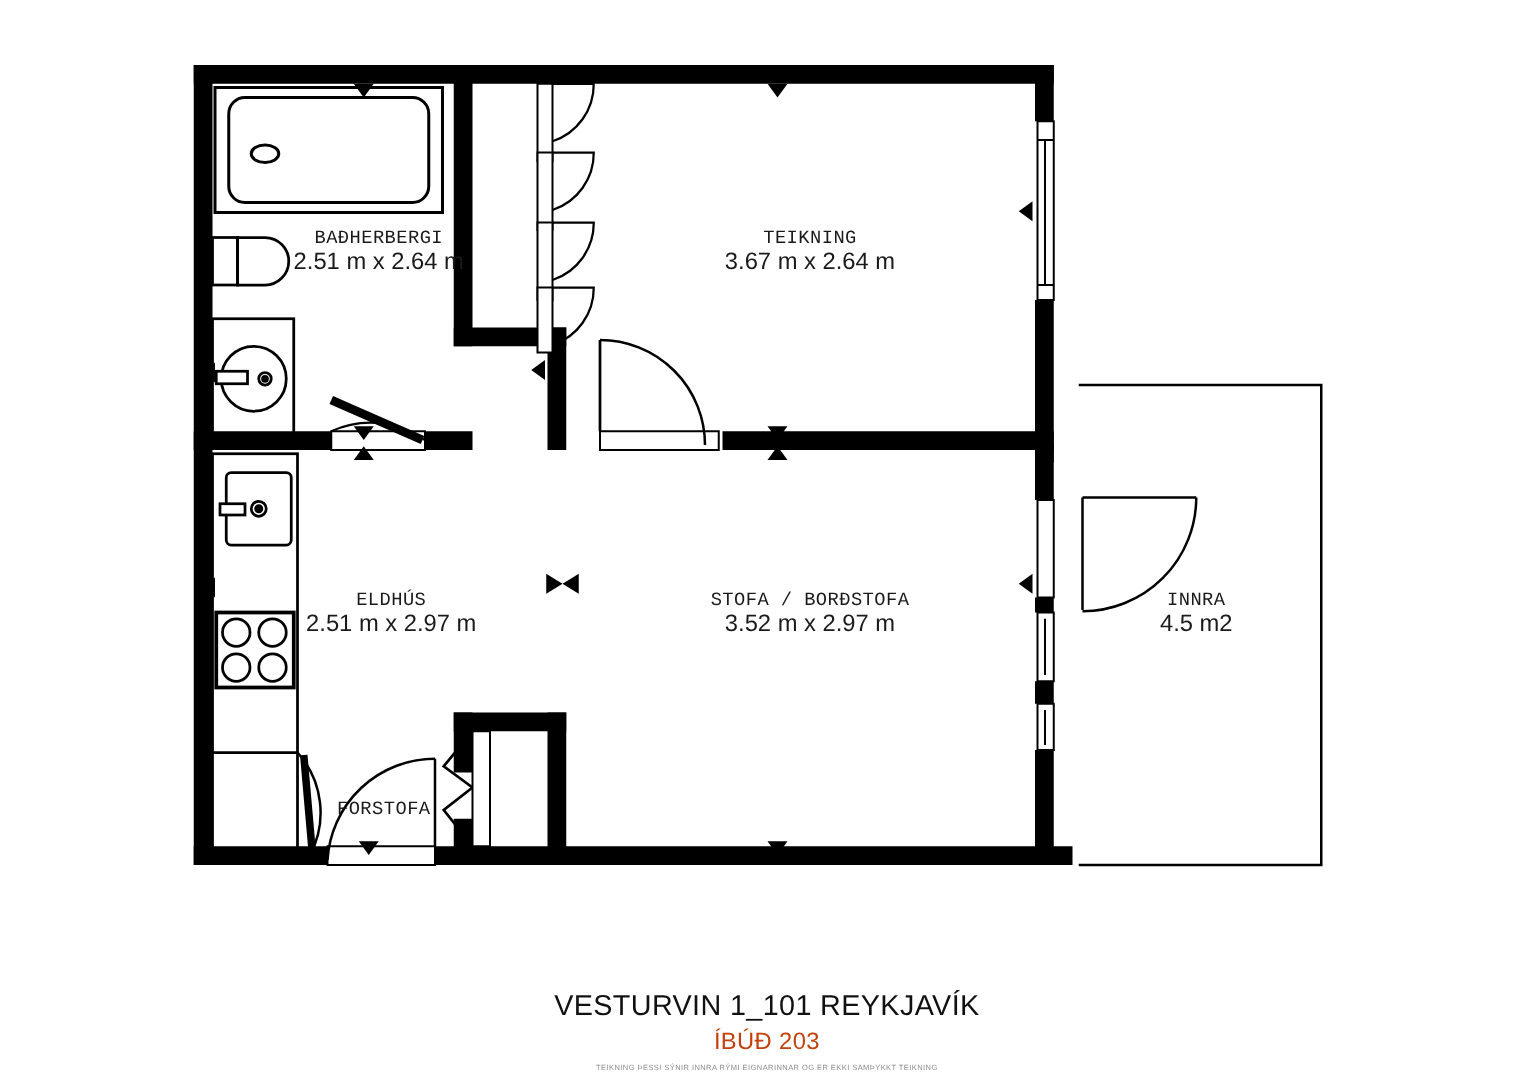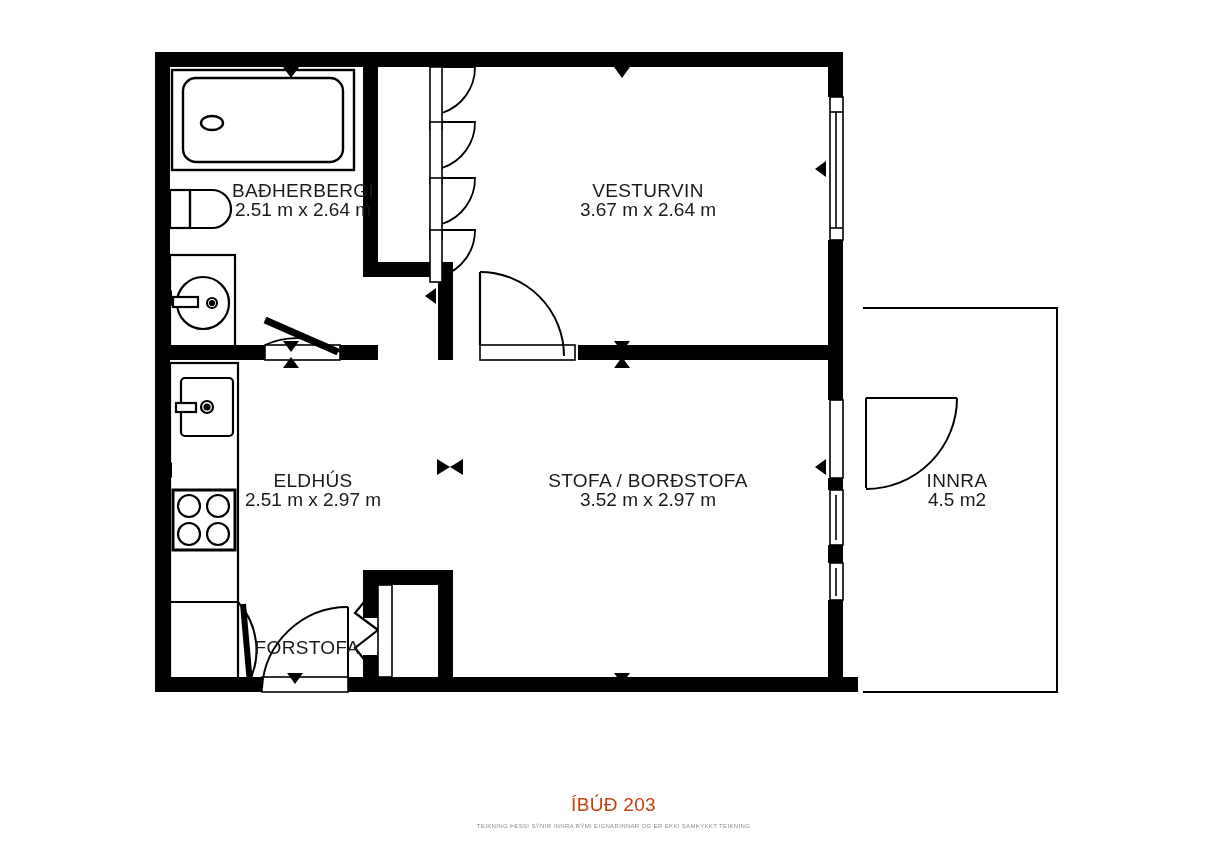--- a/index.html
+++ b/index.html
@@ -13,24 +13,25 @@
   #page {
     position: relative;
     width: 1227px;
     height: 867px;
     background: #ffffff;
   }
   #plan-svg { position: absolute; left: 0; top: 0; }
 
   .label-group { position: absolute; text-align: center; color: #1a1a1a; }
   .label-name {
-    font-size: 19px;
+    font-size: 15px;
     letter-spacing: 0.35px;
     line-height: 18px;
     white-space: nowrap;
+    font-family: Liberation Mono, monospace;
   }
   .label-dims {
     font-size: 19px;
     line-height: 19px;
     white-space: nowrap;
   }
 
   #title-block {
     position: absolute;
     left: 0; right: 0;
@@ -257,21 +258,21 @@
       <polygon points="287,673 303,673 295,684"></polygon>
     </g>
   </svg>
 
   <div class="label-group" style="left:203px; top:182px; width:200px;">
     <div class="label-name">BAÐHERBERGI</div>
     <div class="label-dims">2.51 m x 2.64 m</div>
   </div>
 
   <div class="label-group" style="left:548px; top:182px; width:200px;">
-    <div class="label-name">VESTURVIN</div>
+    <div class="label-name">TEIKNING</div>
     <div class="label-dims">3.67 m x 2.64 m</div>
   </div>
 
   <div class="label-group" style="left:213px; top:472px; width:200px;">
     <div class="label-name">ELDHÚS</div>
     <div class="label-dims">2.51 m x 2.97 m</div>
   </div>
 
   <div class="label-group" style="left:548px; top:472px; width:200px;">
     <div class="label-name">STOFA / BORÐSTOFA</div>
@@ -281,18 +282,19 @@
   <div class="label-group" style="left:877px; top:472px; width:160px;">
     <div class="label-name">INNRA</div>
     <div class="label-dims">4.5 m2</div>
   </div>
 
   <div class="label-group" style="left:237px; top:639px; width:140px;">
     <div class="label-name">FORSTOFA</div>
   </div>
 
   <div id="title-block">
+    <div id="plan-title">VESTURVIN 1_101 REYKJAVÍK</div>
     <div id="plan-subtitle">ÍBÚÐ 203</div>
     <div id="plan-disclaimer">TEIKNING ÞESSI SÝNIR INNRA RÝMI EIGNARINNAR OG ER EKKI SAMÞYKKT TEIKNING</div>
   </div>
 
 
 </div>
 
 </body></html>

